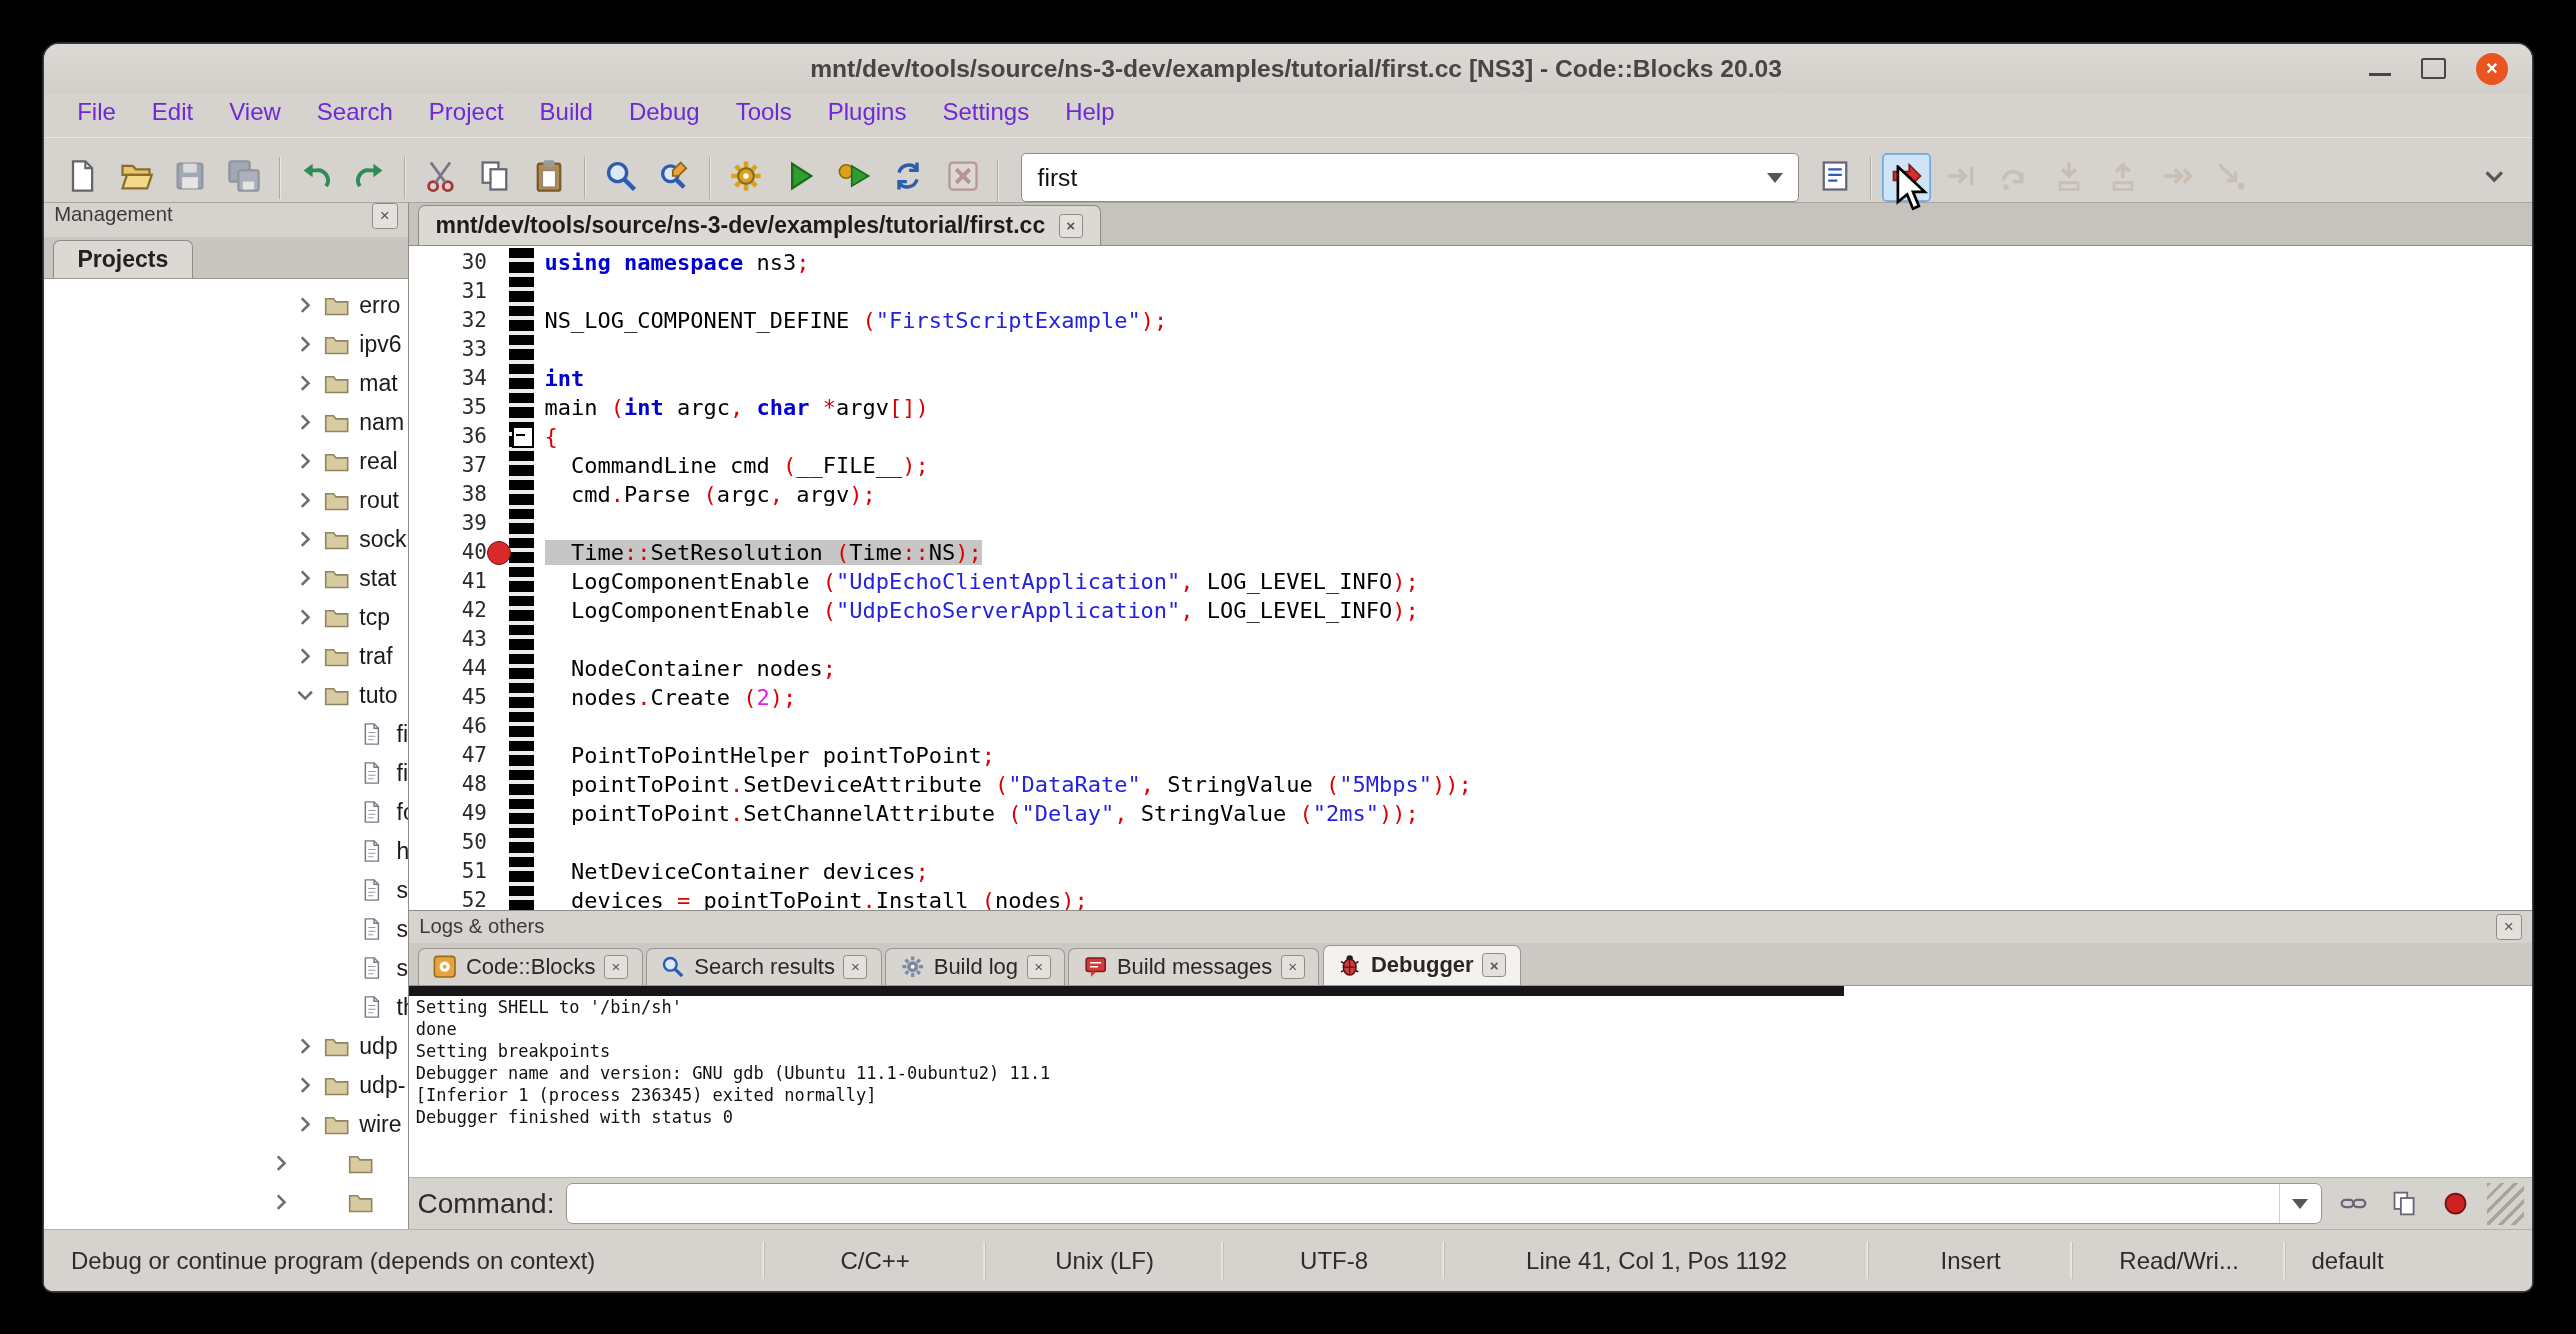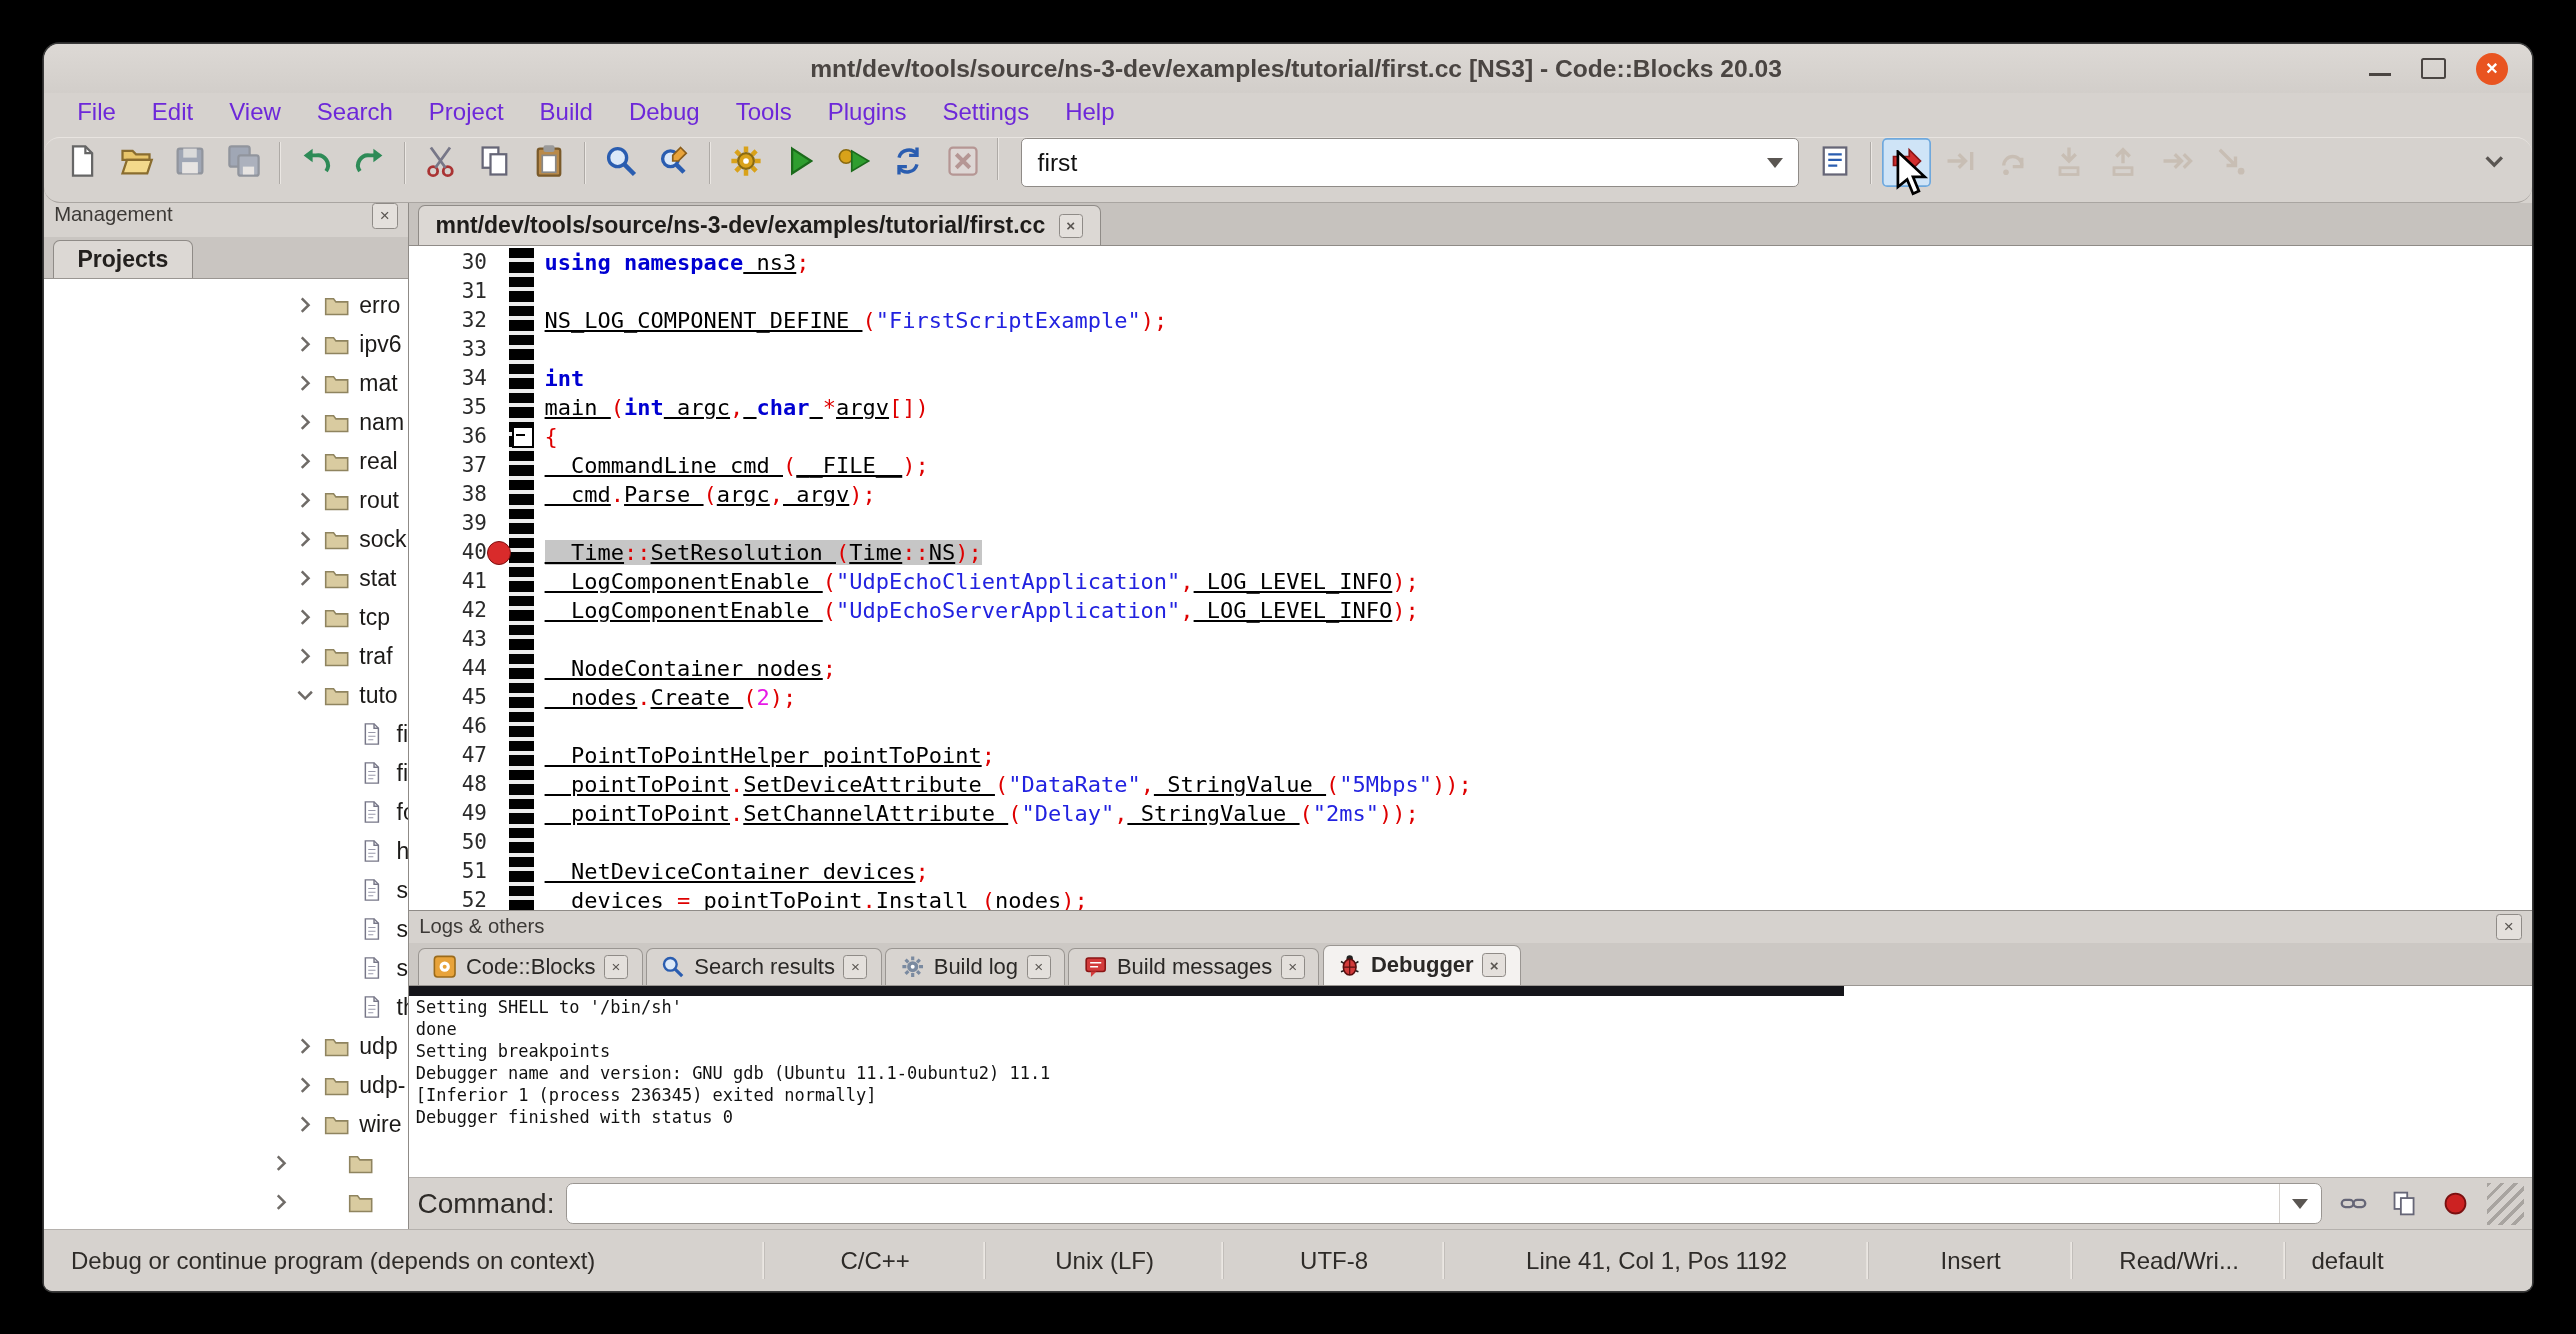--- a/index.html
+++ b/index.html
@@ -14,22 +14,22 @@
   .title{position:absolute;left:16px;right:0;text-align:center;font-weight:bold;font-size:24.6px;color:#4a4542;}
   .controls{margin-left:auto;display:flex;align-items:center;gap:30.5px;padding-right:24px;z-index:3;}
   .win-min{width:22px;height:3.4px;background:#4a4542;margin-top:12px;}
   .win-max{width:20.3px;height:17px;border:2.5px solid #4a4542;border-radius:2.5px;}
   .win-close{width:32px;height:32px;border-radius:50%;background:#e95420;color:#fff;display:flex;
              align-items:center;justify-content:center;font-size:20.3px;font-weight:bold;}
   
   .menubar{height:44px;flex:0 0 auto;display:flex;align-items:flex-start;padding:0 15.2px;font-size:24px;color:#6d28d9;}
   .menu-item{padding:5.1px 18px;border-radius:5.1px;}
   
-  .toolbar{height:64px;flex:0 0 auto;display:flex;align-items:flex-start;padding:0 13.5px;
-           border-top:0.8px solid #e8e4e0;border-bottom:1.7px solid #a9a5a1;background:#d6d2ce;border-radius:16px;}
+  .toolbar{height:64px;flex:0 0 auto;display:flex;align-items:flex-end;padding:0 13.5px;
+           border-top:0.8px solid #e8e4e0;border-bottom:1.7px solid #a9a5a1;background:#d6d2ce;}
   .tb-flex{display:flex;align-items:center;}
   .tb-flex.grow{flex:1;}
   .tb-group{display:flex;align-items:center;gap:5.1px;}
   .tb-group.push{margin-left:auto;}
   .tb-btn{width:49px;height:49px;display:flex;align-items:center;justify-content:center;border-radius:5.1px;position:relative;}
   .tb-btn.disabled{opacity:.42;filter:grayscale(55%);}
   .tb-btn.hover{background:#cfe4f7;box-shadow:inset 0 0 0 1.7px #6fa8dc;}
   .tb-sep{width:0;height:42px;border-left:1.7px solid #aeaaa6;border-right:1.7px solid #ebe7e3;margin:0 10.2px;}
   .search-combo{width:745px;height:47px;background:#fff;border:1.7px solid #8f8b87;border-radius:5.1px;
                 display:flex;align-items:center;padding:0 15.2px;font-size:24.6px;color:#111;margin:0 12px;}
@@ -68,21 +68,21 @@
   .bp{position:absolute;left:78px;top:3.4px;width:22px;height:22px;border-radius:50%;
       background:#d92b2b;border:1.7px solid #7e0f0f;z-index:5;}
   .fold-box{position:absolute;left:2.5px;top:4.2px;width:18.6px;height:18.6px;background:#fff;border:2.5px solid #000;z-index:5;}
   .fold-box:after{content:"";position:absolute;left:2.5px;top:6px;width:8.5px;height:2.5px;background:#000;}
   .code-text{padding-left:10.2px;white-space:pre;line-height:29px;}
   .hl{background:#c6c6c6;}
   .c-k{color:#0000d2;font-weight:bold;}
   .c-s{color:#2222e0;}
   .c-n{color:#e619e6;}
   .c-p{color:#de0000;}
-  .c-d{color:#000;text-decoration:underline;}
+  .c-d{color:#000;}
   
   .logs{flex:1;display:flex;flex-direction:column;border-top:1.7px solid #8f8b87;min-height:0;background:#d6d2ce;}
   .logs-header{height:32px;display:flex;align-items:center;padding:0 10.2px;font-size:20.3px;color:#3c3936;}
   .logs-tabs{height:42px;display:flex;align-items:flex-end;gap:3.4px;padding:0 8.5px;background:#ccc8c4;border-bottom:1.7px solid #9a9692;}
   .log-tab{height:36px;display:flex;align-items:center;gap:8.5px;padding:0 13.5px;background:#d8d4d0;
            border:1.7px solid #9a9692;border-bottom:none;border-radius:6.8px 6.8px 0 0;font-size:22px;color:#2a2826;}
   .log-tab.active{background:#f4f2f0;font-weight:bold;height:39px;}
   .log-tab .ticon{width:25.4px;height:25.4px;display:flex;align-items:center;}
   .log-area{flex:1;background:#fff;overflow:hidden;font-family:"DejaVu Sans Mono",monospace;
             font-size:17px;line-height:22px;color:#111;min-height:0;}

